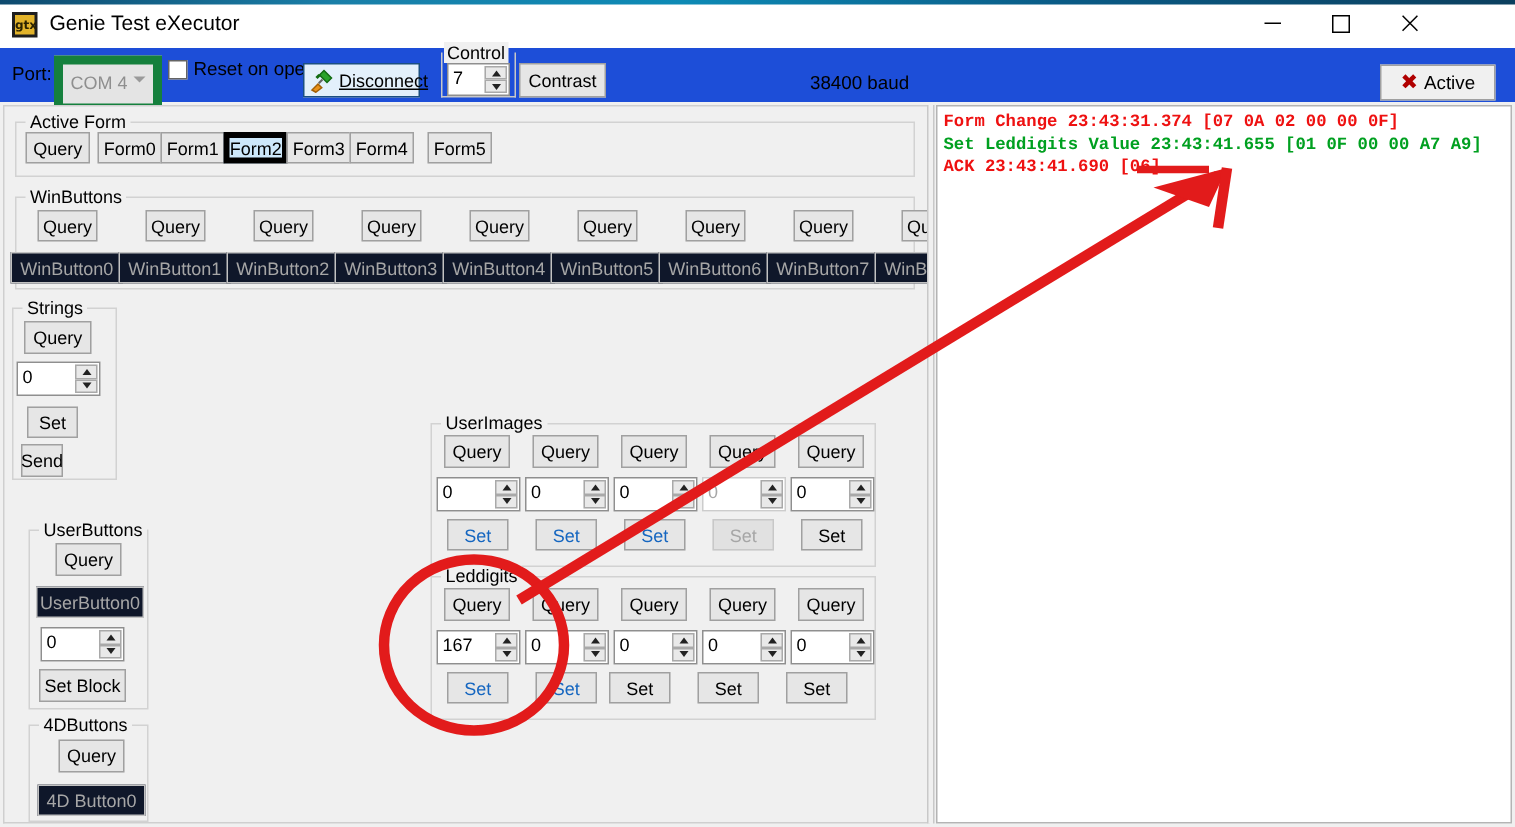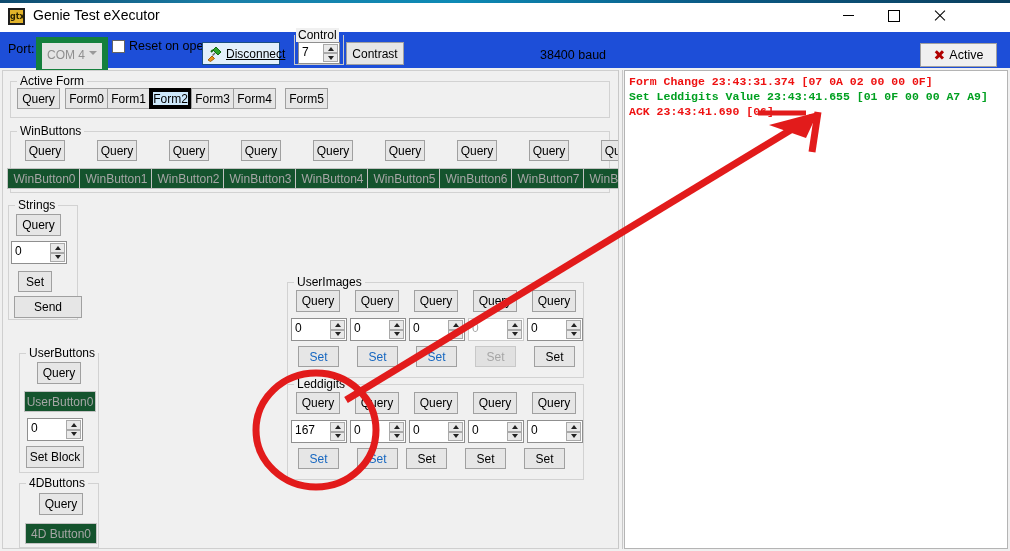--- a/index.html
+++ b/index.html
@@ -56,21 +56,21 @@
   .spin .sbtns{position:absolute;right:1px;top:1px;bottom:1px;width:15px;
      display:flex;flex-direction:column;}
   .spin .sbtns span{flex:1;background:#e9e9e9;border:1px solid #a9a9a9;position:relative;box-sizing:border-box;}
   .spin .sbtns span:before{content:"";position:absolute;left:50%;top:50%;margin-left:-3px;margin-top:-2px;
      width:0;height:0;border-left:3px solid transparent;border-right:3px solid transparent;}
   .spin .sbtns span.up:before{border-bottom:4px solid #222;}
   .spin .sbtns span.dn:before{border-top:4px solid #222;margin-top:-2px;}
   .ctrl-spin{position:absolute;left:298px;top:42px;width:42px;height:22px;}
   .btn{background:#e6e6e6;border:1px solid #a0a0a0;box-sizing:border-box;font-size:12px;
      color:#000;display:flex;align-items:center;justify-content:center;text-align:center;}
-  .btn.dis{color:#a6a6a6;background:#14532d;border-color:#c2c2c2;}
+  .btn.dis{color:#a6a6a6;background:#0f172a;border-color:#c2c2c2;}
   .btn.link{color:#1566c0;}
   .btn.linkdis{color:#a6a6a6;}
   .btn-contrast{position:absolute;left:346px;top:42px;width:58px;height:23px;}
   .baud{position:absolute;left:540px;top:48px;font-size:12.5px;}
   .btn-clear{position:absolute;left:920px;top:43px;width:77px;height:24px;
      background:#f0f0f0;border:1px solid #a0a0a0;box-sizing:border-box;display:flex;
      align-items:center;justify-content:center;gap:4px;font-size:12.5px;}
   .xmark{color:#b00000;font-weight:bold;font-size:14px;line-height:1;font-family:"DejaVu Sans",sans-serif;}
 
   
@@ -191,21 +191,21 @@
     </div>
     <div class="btn" style="position:absolute;left:13px;top:143px;width:45px;height:22px;">Query</div>
     <div class="spin" style="position:absolute;left:8px;top:170px;width:56px;height:23px;">
       <span class="sv">0</span>
       <span class="sbtns">
           <span class="up"></span>
           <span class="dn"></span>
         </span>
     </div>
     <div class="btn" style="position:absolute;left:15px;top:200px;width:34px;height:21px;">Set</div>
-    <div class="btn" style="position:absolute;left:11px;top:225px;width:68px;height:22px;">Send</div>
+    <div class="btn" style="position:absolute;left:11px;top:225px;width:28px;height:22px;">Send</div>
 
     <div class="gb" style="left:16px;top:282px;width:80px;height:120px;">
       <span class="cap">UserButtons</span>
     </div>
     <div class="btn" style="position:absolute;left:34px;top:291px;width:44px;height:22px;">Query</div>
     <div class="btn dis" style="position:absolute;left:21px;top:320px;width:72px;height:21px;">UserButton0</div>
     <div class="spin" style="position:absolute;left:24px;top:347px;width:56px;height:23px;">
       <span class="sv">0</span>
       <span class="sbtns">
           <span class="up"></span>

